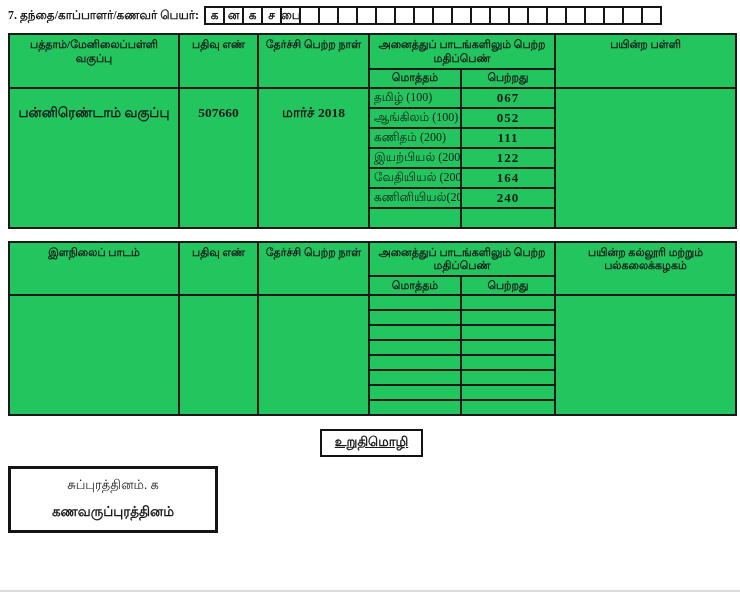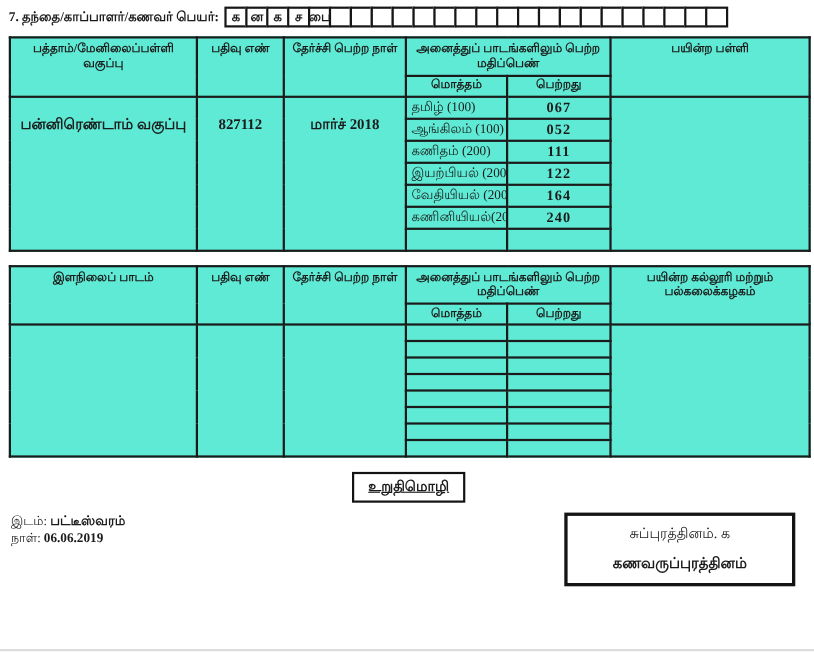--- a/index.html
+++ b/index.html
@@ -19,21 +19,21 @@
   .lbox{
     box-sizing:border-box;width:21px;height:19px;border:2px solid #161616;margin-left:-2px;
     display:flex;align-items:center;justify-content:center;
     font-size:12px;font-weight:bold;background:#fff;
   }
 
   
   .row8{margin-top:14px;font-weight:bold;font-size:12px;}
 
   
-  table{border-collapse:collapse;table-layout:fixed;width:727px;background:#5eead4;}
+  table{border-collapse:collapse;table-layout:fixed;width:727px;background:#22c55e;}
   .t1{margin-top:8px;}
   .t2{margin-top:12px;}
   th,td{border:2px solid #1a1a1a;box-sizing:border-box;overflow:hidden;}
   th{font-size:11px;font-weight:bold;padding:3px 3px 2px;vertical-align:top;text-align:center;line-height:1.25;}
   th.sub{height:19px;padding:1px 2px;vertical-align:middle;}
   td.bigcell{font-size:13.5px;font-weight:bold;text-align:center;vertical-align:top;padding-top:16px;}
   td.subj{font-size:12px;font-weight:normal;padding:0 2px 0 4px;height:20px;vertical-align:middle;white-space:nowrap;}
   td.mark{font-size:13px;font-weight:bold;text-align:center;vertical-align:middle;letter-spacing:1px;}
   td.blank{height:20px;}
   .t2 td.blank{height:15px;}
@@ -116,21 +116,21 @@
         <th rowspan="2">பயின்ற பள்ளி</th>
       </tr>
       <tr>
         <th class="sub">மொத்தம்</th>
         <th class="sub">பெற்றது</th>
       </tr>
     </thead>
     <tbody>
       <tr>
         <td rowspan="7" class="bigcell">பன்னிரெண்டாம் வகுப்பு</td>
-        <td rowspan="7" class="bigcell">827112</td>
+        <td rowspan="7" class="bigcell">507660</td>
         <td rowspan="7" class="bigcell">மார்ச் 2018</td>
         <td class="subj">தமிழ் (100)</td>
         <td class="mark">067</td>
         <td rowspan="7" class="span-empty"></td>
       </tr>
       <tr>
         <td class="subj">ஆங்கிலம் (100)</td>
         <td class="mark">052</td>
       </tr>
       <tr>
@@ -216,30 +216,20 @@
           <td class="blank"></td>
         </tr>
     </tbody>
   </table>
 
   <div class="decl-box">
     <span>உறுதிமொழி</span>
   </div>
 
   <div class="footer">
-    <div class="place-date">
-      <div>
-        <span>இடம்:</span>
-        <span class="val">பட்டீஸ்வரம்</span>
-      </div>
-      <div>
-        <span>நாள்:</span>
-        <span class="val">06.06.2019</span>
-      </div>
-    </div>
     <div class="sig-wrap">
       <div class="sig-box">
         <div class="sig1">சுப்புரத்தினம். க</div>
         <div class="sig2">கணவருப்புரத்தினம்</div>
       </div>
 
     </div>
   </div>
 
   <div class="bottom-rule"></div>

